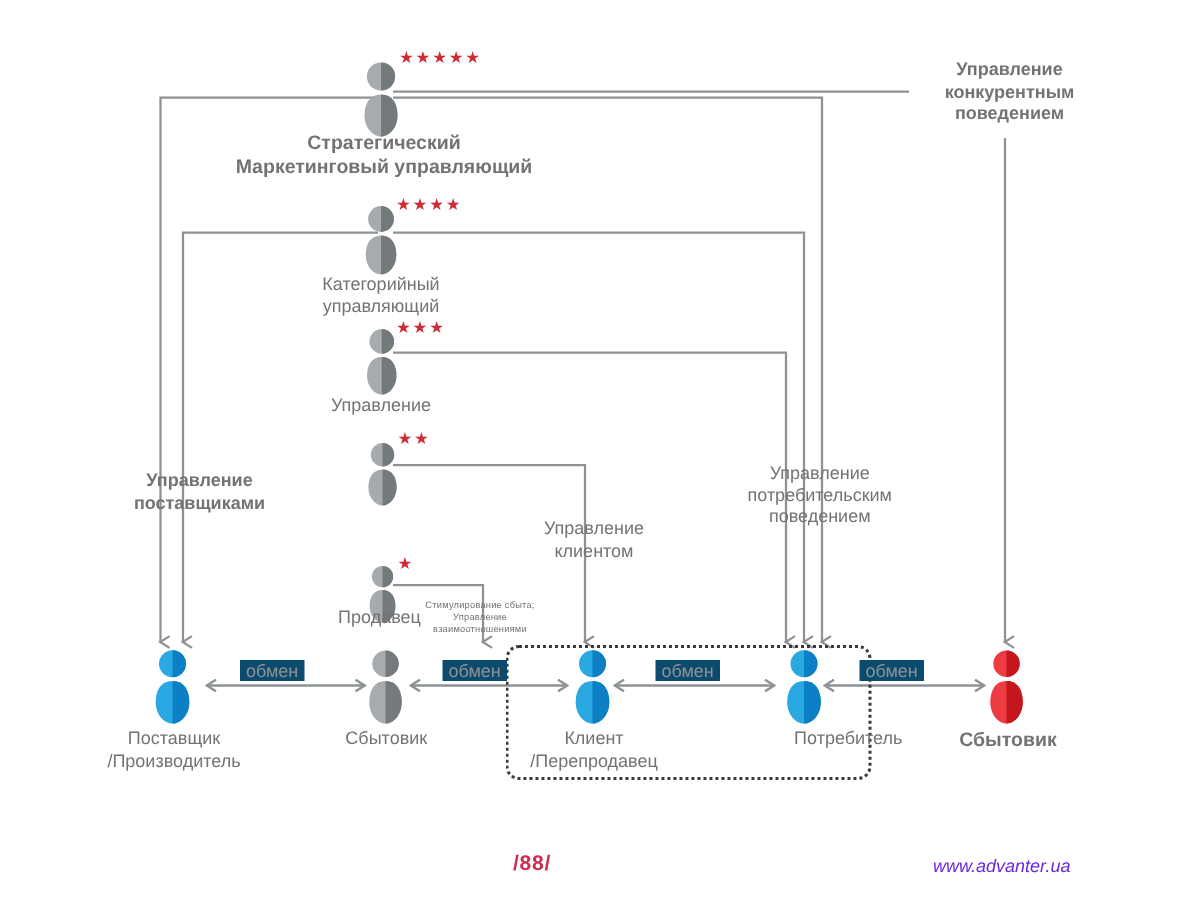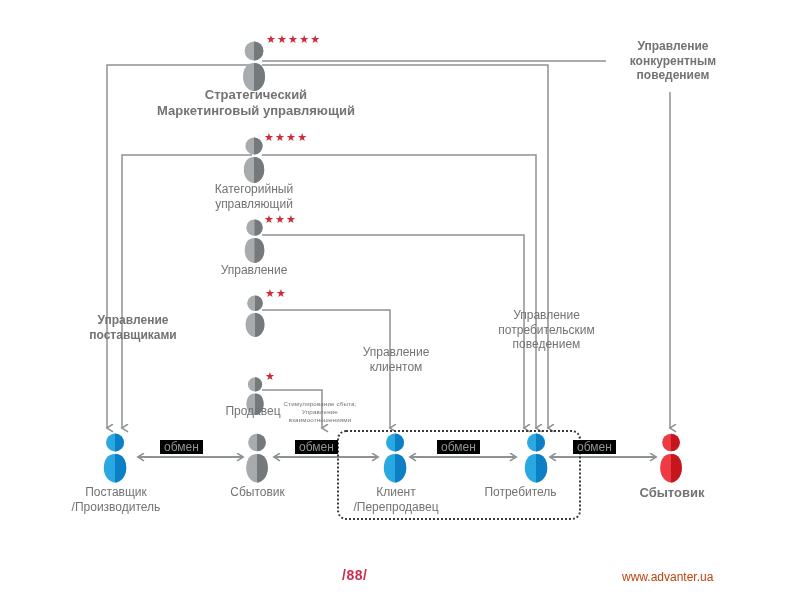--- a/index.html
+++ b/index.html
@@ -36,42 +36,43 @@
     font-size: 11px;
     letter-spacing: 1.2px;
     line-height: 1;
     white-space: nowrap;
   }
   .fig { position: absolute; }
   .exch {
     position: absolute;
     color: #8d9295;
     font-size: 12px;
-    background: #000000;
+    background: #0c4a6e;
     padding: 0 4px;
     white-space: nowrap;
   }
   .dotbox {
     position: absolute;
     border: 2px dotted #3a3a3a;
     border-radius: 9px;
     box-sizing: border-box;
   }
   .footer-page {
     position: absolute;
     color: #cf2b4e;
     font-size: 14px;
     font-weight: bold;
     letter-spacing: .5px;
     margin-left: 12px;
   }
   .footer-url {
     position: absolute;
-    color: #c2410c;
+    color: #6d28d9;
     font-size: 12px;
+    font-style: italic;
   }
   svg.overlay {
     position: absolute;
     left: 0; top: 0;
     width: 800px; height: 600px;
     pointer-events: none;
   }
 </style>
 </head>
 <body>
@@ -211,21 +212,21 @@
   </svg>
   <div class="lbl t12" style="left:341px; top:485px; width:110px;">Клиент
 /Перепродавец</div>
 
   <svg class="fig" style="left:521px; top:432px;" width="30" height="52" viewBox="0 0 30 52">
     <circle cx="15" cy="10.5" r="9" fill="#2aa8e2"></circle>
     <path d="M15,22 C22.6,22 26.2,28 26.2,36.2 C26.2,44.2 20.8,50.4 15,50.4 C9.2,50.4 3.8,44.2 3.8,36.2 C3.8,28 7.4,22 15,22 Z" fill="#2aa8e2"></path>
     <path d="M15,1.5 A9,9 0 0 1 15,19.5 Z" fill="#0d7fc4"></path>
     <path d="M15,22 C22.6,22 26.2,28 26.2,36.2 C26.2,44.2 20.8,50.4 15,50.4 Z" fill="#0d7fc4"></path>
   </svg>
-  <div class="lbl t12" style="left:468px; top:485px; width:105px;">Потребитель</div>
+  <div class="lbl t12" style="left:513px; top:485px; width:105px;">Потребитель</div>
 
   <svg class="fig" style="left:657px; top:432px;" width="28" height="52" viewBox="0 0 28 52">
     <circle cx="14" cy="10.5" r="8.8" fill="#ec3b43"></circle>
     <path d="M14,22 C21.4,22 24.8,28 24.8,36.2 C24.8,44.2 19.6,50.4 14,50.4 C8.4,50.4 3.2,44.2 3.2,36.2 C3.2,28 6.6,22 14,22 Z" fill="#ec3b43"></path>
     <path d="M14,1.7 A8.8,8.8 0 0 1 14,19.3 Z" fill="#c4161c"></path>
     <path d="M14,22 C21.4,22 24.8,28 24.8,36.2 C24.8,44.2 19.6,50.4 14,50.4 Z" fill="#c4161c"></path>
   </svg>
   <div class="lbl bold t13" style="left:614px; top:485px; width:116px;">Сбытовик</div>
 
   <div class="exch" style="left:160px; top:440px;">обмен</div>

